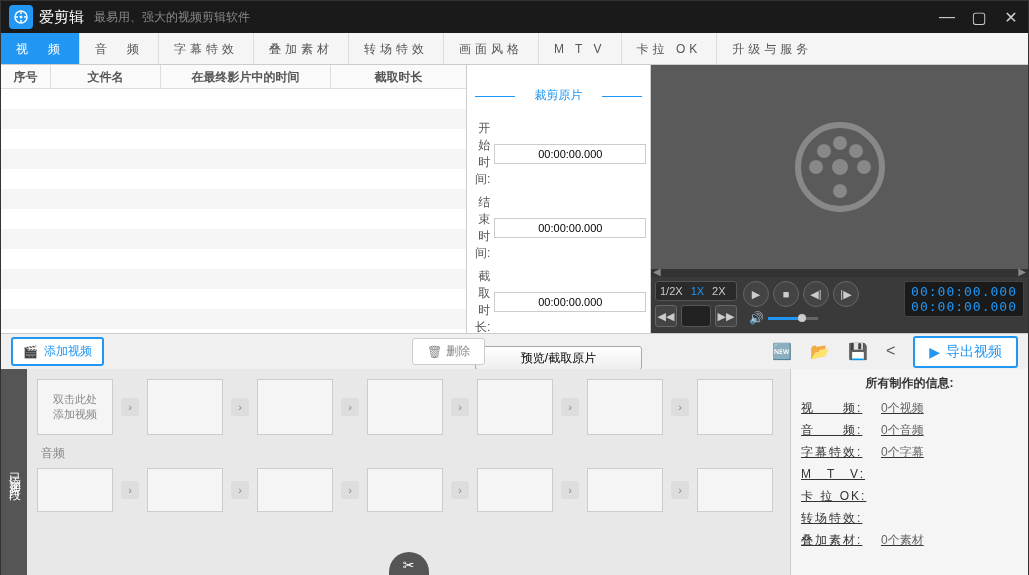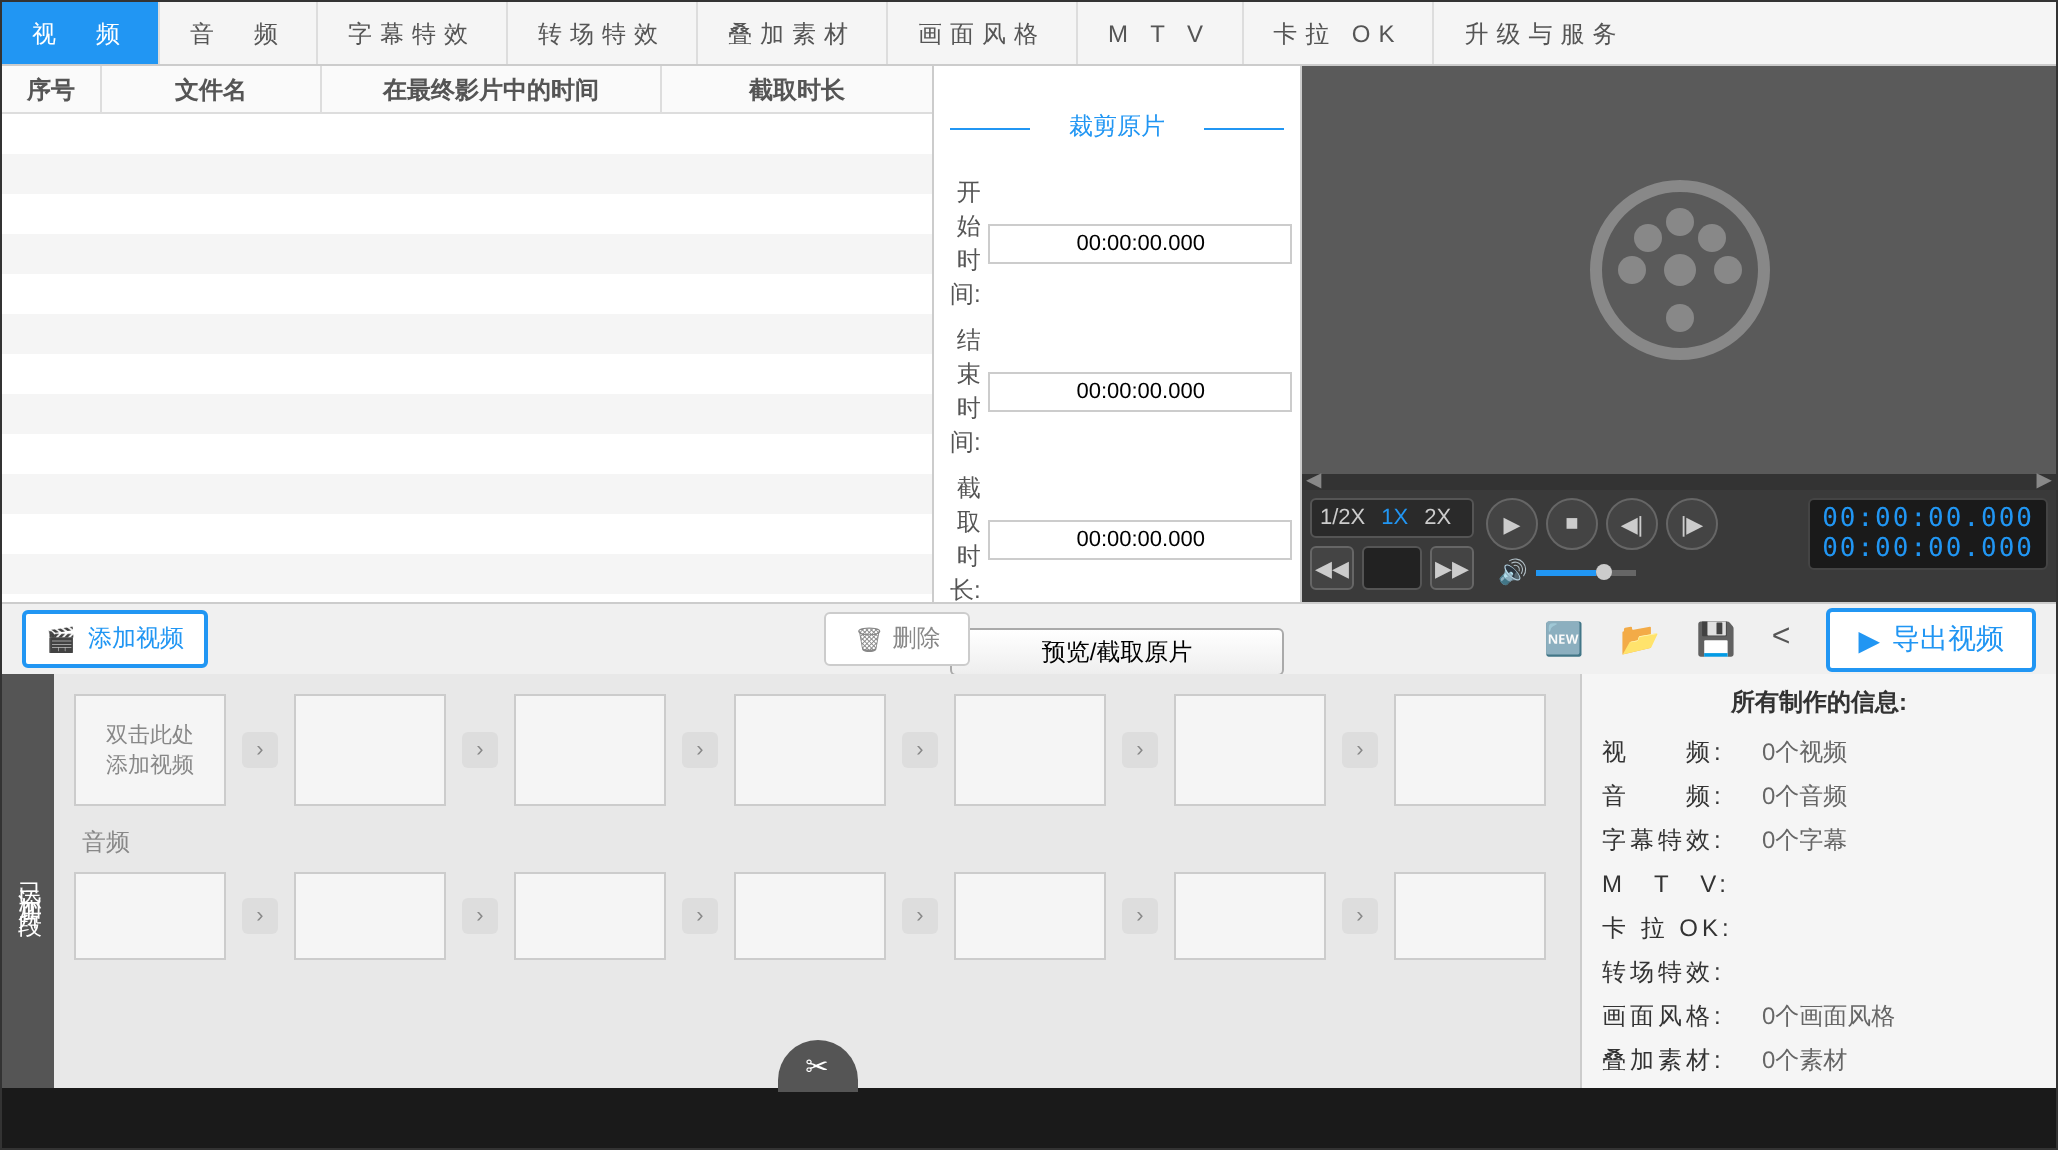--- a/index.html
+++ b/index.html
@@ -63,41 +63,60 @@
 .export-btn { border: 2px solid #2196f3; background: #fff; padding: 5px 14px; border-radius: 3px; color: #2196f3; display: flex; align-items: center; gap: 6px; cursor: pointer; font-size: 14px; }
 .timeline-area { height: 207px; background: #e8e8e8; display: flex; position: relative; }
 .timeline-label { width: 26px; background: #555; color: #fff; writing-mode: vertical-rl; text-align: center; padding: 10px 4px; letter-spacing: 4px; font-size: 12px; }
 .timeline-content { flex: 1; padding: 10px; position: relative; }
 .clip-track { display: flex; align-items: center; gap: 8px; margin-bottom: 10px; }
 .clip-box { width: 76px; height: 56px; background: #f5f5f5; border: 1px solid #ccc; display: flex; align-items: center; justify-content: center; color: #888; font-size: 11px; text-align: center; }
 .arrow-sep { width: 18px; height: 18px; background: #ddd; border-radius: 3px; display: flex; align-items: center; justify-content: center; color: #888; font-size: 11px; }
 .audio-label { color: #888; margin: 4px 0 6px 4px; }
 .info-panel { width: 238px; background: #f5f5f5; border-left: 1px solid #ccc; padding: 6px 10px; }
 .info-title { text-align: center; font-weight: bold; color: #333; margin-bottom: 8px; }
-.info-row { display: flex; margin: 5px 0; font-size: 12px; }
+.info-row { display: flex; margin: 5px 0; font-size: 12px; text-decoration: underline; }
 .info-key { width: 80px; color: #333; letter-spacing: 2px; }
 .info-val { color: #666; }
 .scissors { position: absolute; left: 50%; bottom: -2px; transform: translateX(-50%); width: 40px; height: 26px; background: #555; border-radius: 20px 20px 0 0; display: flex; align-items: center; justify-content: center; color: #fff; font-size: 14px; }
 .vol-bar-small { display: flex; align-items: center; gap: 4px; margin-left: 6px; }
 .vol-track { width: 50px; height: 3px; background: #666; position: relative; }
 .vol-track::before { content:''; position:absolute; left:0; width:60%; height:100%; background:#2196f3; }
 .vol-knob { position:absolute; left:60%; top:-3px; width:8px; height:8px; background:#ccc; border-radius:50%; }
 </style>
 </head>
 <body>
 
 <div class="window">
 
+  <div class="titlebar">
+    <div class="logo">
+      <svg width="16" height="16" viewBox="0 0 16 16">
+          <circle cx="8" cy="8" r="6" fill="none" stroke="#fff" stroke-width="1.5"></circle>
+          <circle cx="8" cy="8" r="1.5" fill="#fff"></circle>
+          <circle cx="8" cy="4" r="1" fill="#fff"></circle>
+          <circle cx="12" cy="8" r="1" fill="#fff"></circle>
+          <circle cx="8" cy="12" r="1" fill="#fff"></circle>
+          <circle cx="4" cy="8" r="1" fill="#fff"></circle>
+        </svg>
+    </div>
+    <span class="app-title">爱剪辑</span>
+    <span class="app-sub">最易用、强大的视频剪辑软件</span>
+    <div class="win-controls">
+      <span class="win-btn">—</span>
+      <span class="win-btn">▢</span>
+      <span class="win-btn">✕</span>
+    </div>
+  </div>
 
   <div class="tabs">
     <div class="tab active">视　频</div>
     <div class="tab">音　频</div>
     <div class="tab">字幕特效</div>
+    <div class="tab">叠加素材</div>
     <div class="tab">转场特效</div>
-    <div class="tab">叠加素材</div>
     <div class="tab">画面风格</div>
     <div class="tab">M T V</div>
     <div class="tab">卡拉 OK</div>
     <div class="tab">升级与服务</div>
   </div>
 
   <div class="main">
     <div class="left-pane">
       <div class="table-head">
         <div class="th" style="width:50px">序号</div>
@@ -273,24 +292,20 @@
           </div>
           <div class="info-row">
             <span class="info-key">卡 拉 OK:</span>
             <span class="info-val"></span>
           </div>
           <div class="info-row">
             <span class="info-key">转场特效:</span>
             <span class="info-val"></span>
           </div>
           <div class="info-row">
-            <span class="info-key">画面风格:</span>
-            <span class="info-val">0个画面风格</span>
-          </div>
-          <div class="info-row">
             <span class="info-key">叠加素材:</span>
             <span class="info-val">0个素材</span>
           </div>
         </div>
     </div>
   </div>
 
 </div>
 
 </body></html>

